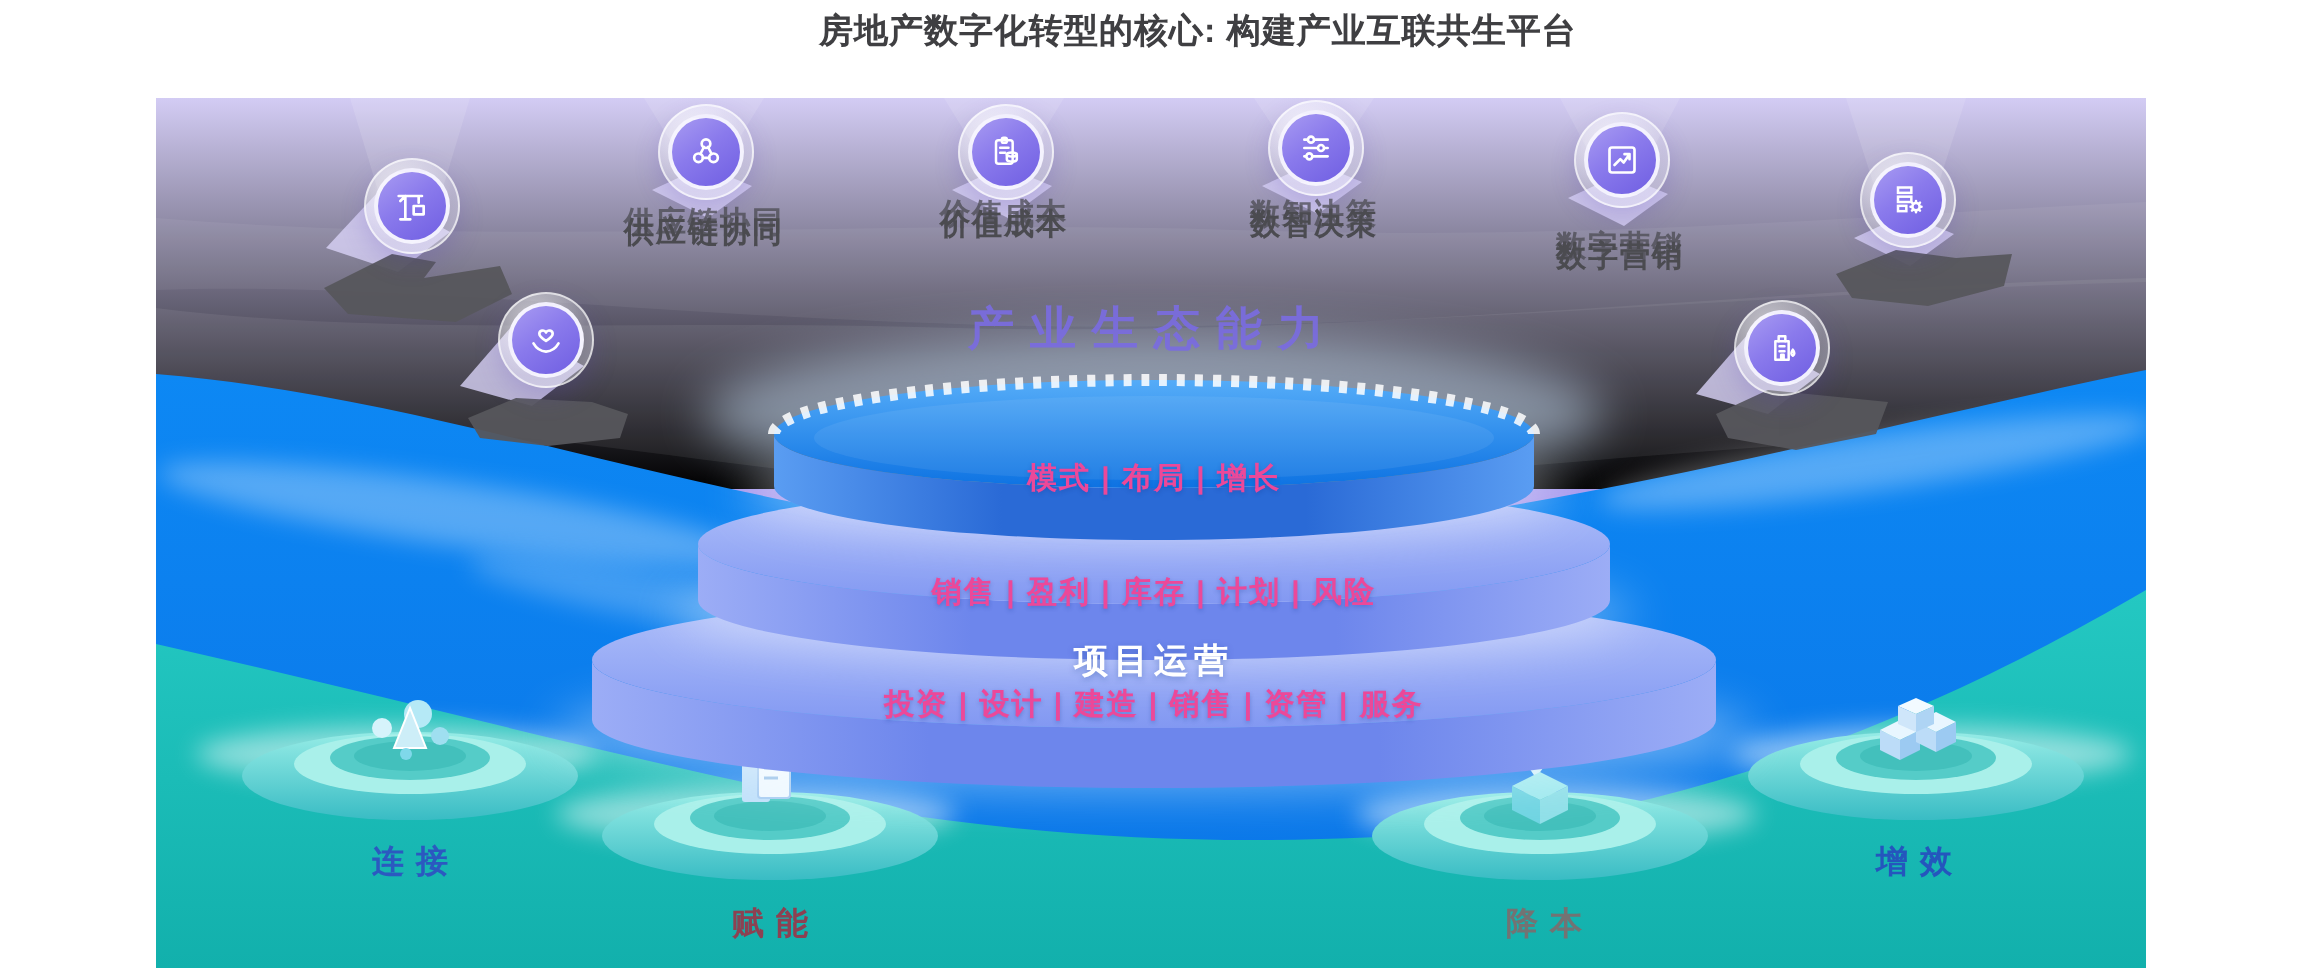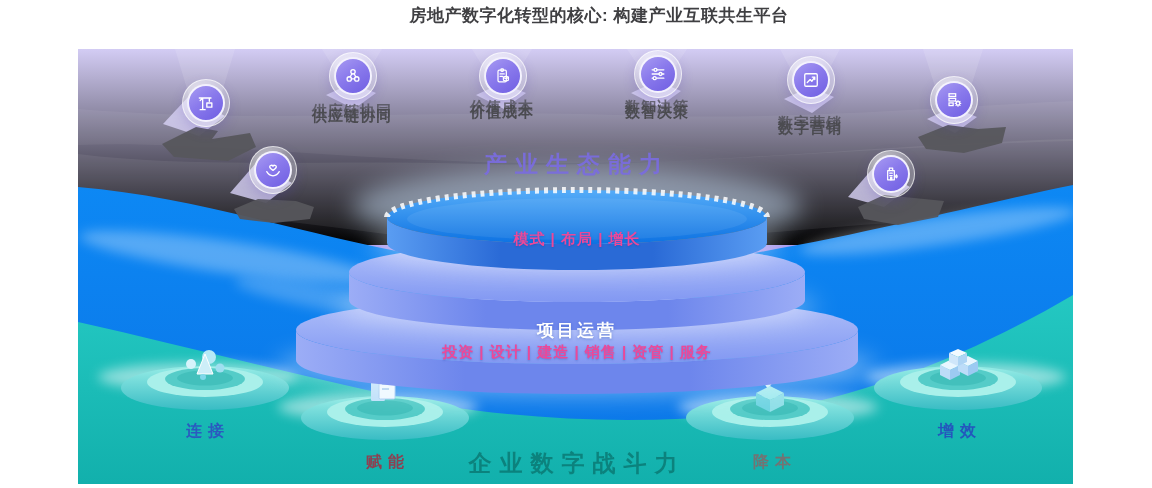--- a/index.html
+++ b/index.html
@@ -299,23 +299,23 @@
           </svg>
         </div>
     </div>
 
     <div class="eco-label" style="left:274px;top:58px;">供应链协同</div>
     <div class="eco-label" style="left:424px;top:54px;">价值成本</div>
     <div class="eco-label" style="left:579px;top:54px;">数智决策</div>
     <div class="eco-label" style="left:732px;top:70px;">数字营销</div>
 
     <div class="tier tier-items t1-items">模式   |   布局   |   增长</div>
+    <div class="tier tier-items t2-items">销售   |   盈利   |   库存   |   计划   |   风险</div>
     <div class="tier tier-title t3-title">项目运营</div>
     <div class="tier tier-items t3-items">投资   |   设计   |   建造   |   销售   |   资管   |   服务</div>
 
-    <div class="band-label power-label">企业数字战斗力</div>
 
     <div class="corner-label lbl-connect">连接</div>
     <div class="corner-label lbl-empower">赋能</div>
     <div class="corner-label lbl-costdown">降本</div>
     <div class="corner-label lbl-effup">增效</div>
   </div>
 </div>
 
 </body></html>

